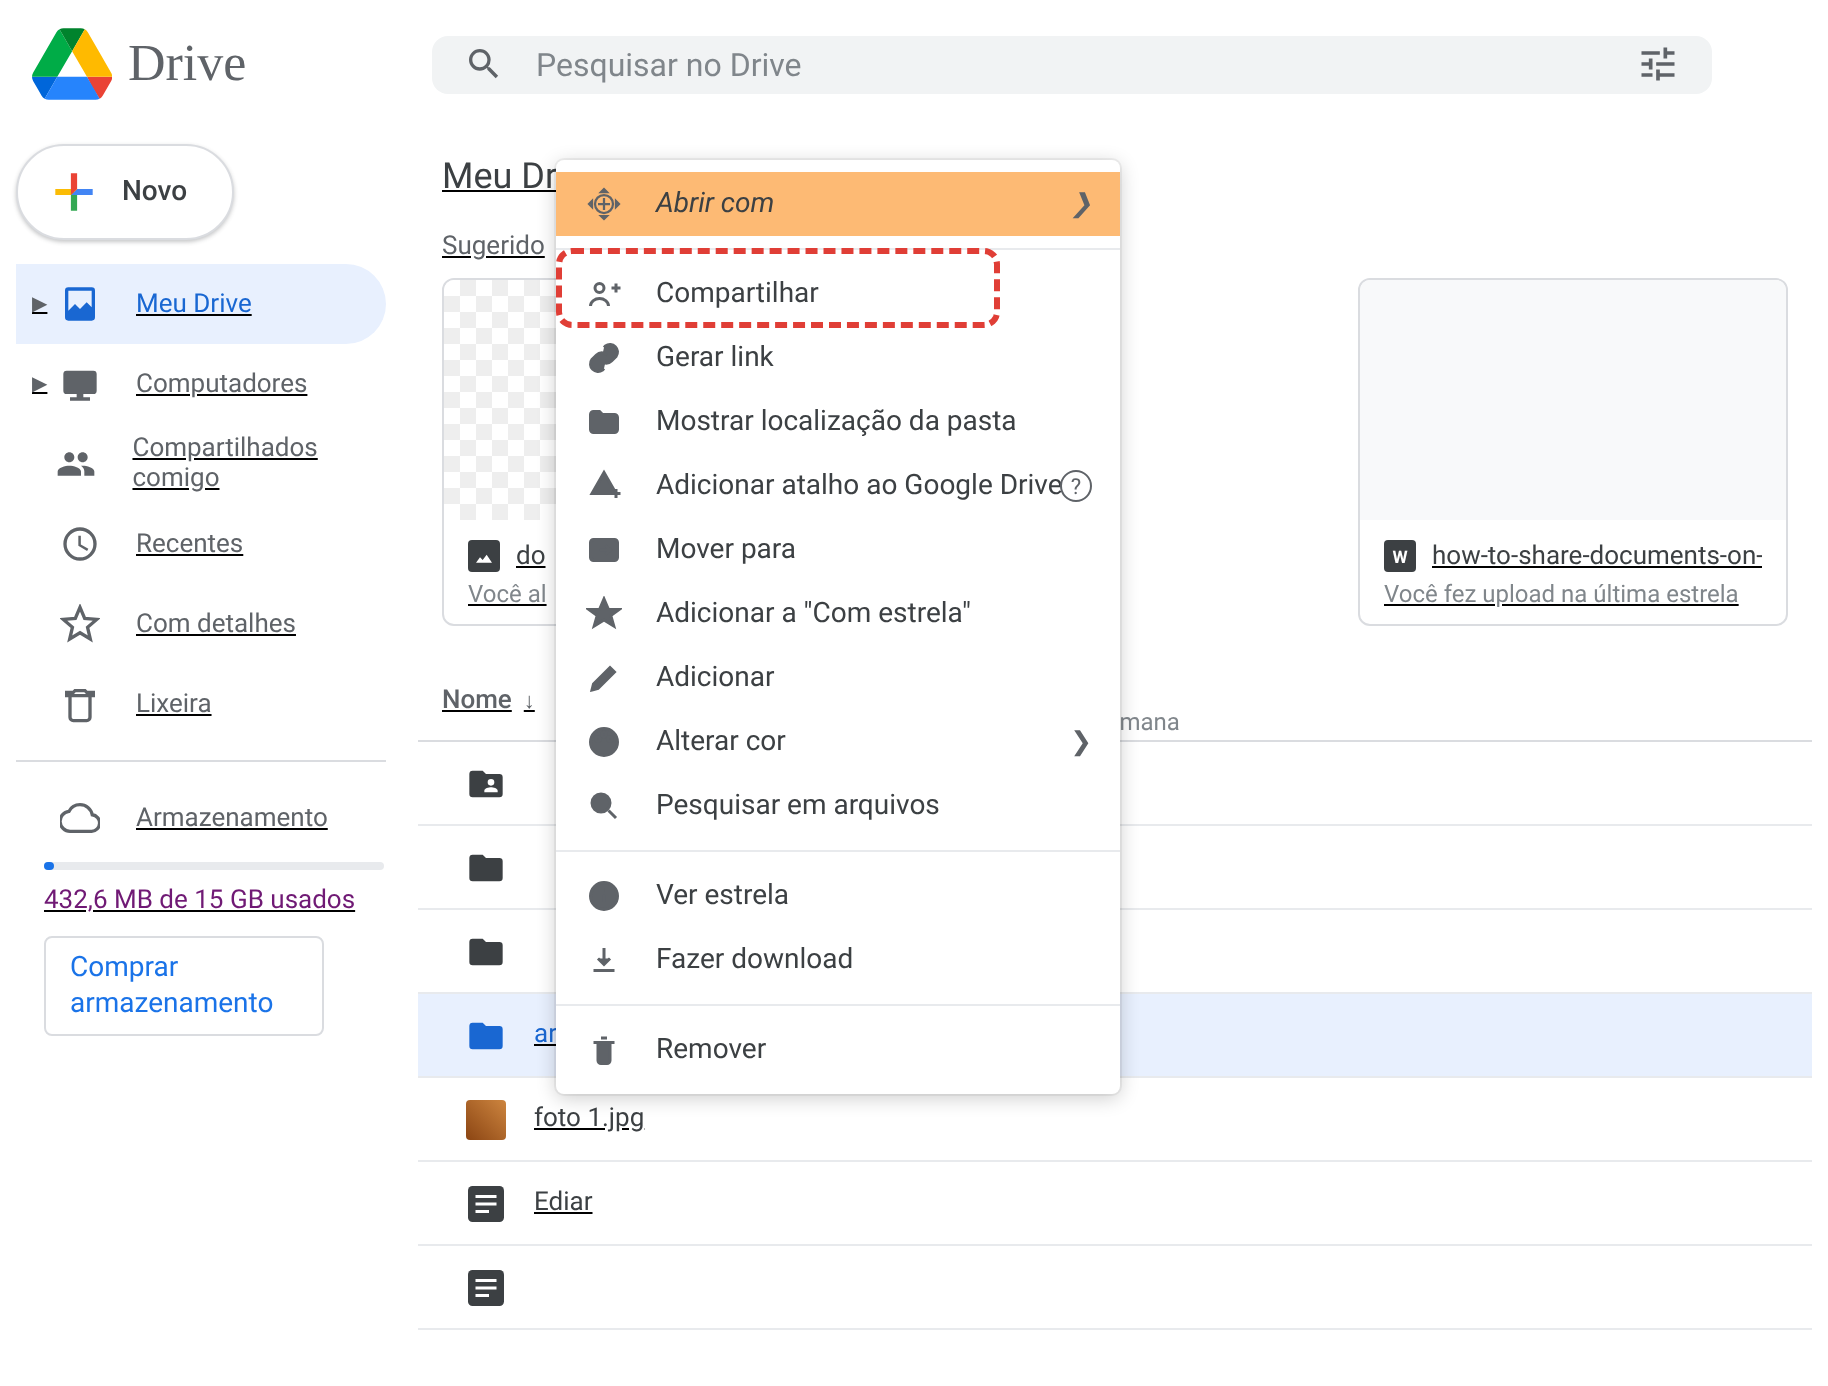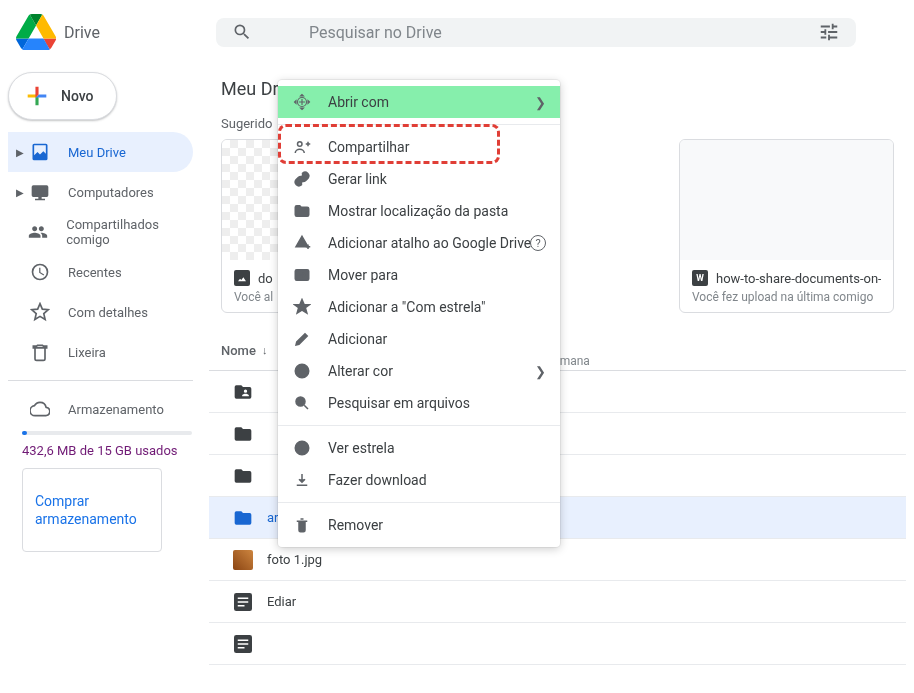--- a/index.html
+++ b/index.html
@@ -2,49 +2,49 @@
 <html><head>
 <meta charset="utf-8">
 <style>
   * { margin: 0; padding: 0; box-sizing: border-box; font-family: Roboto, Arial, sans-serif; }
   body { background: #fff; width: 914px; height: 693px; overflow: hidden; position: relative; }
   
   
   .header { display: flex; align-items: center; height: 64px; padding: 0 16px; }
   .logo-area { display: flex; align-items: center; width: 200px; }
   .drive-logo { width: 40px; height: 40px; margin-right: 8px; }
-  .drive-title { font-size: 16px; color: #5f6368; }
-  .search-bar { flex: 1; background: #f1f3f4; border-radius: 8px; height: 29px; display: flex; align-items: center; padding: 0 16px; max-width: 640px; gap: 41px; }
+  .drive-title { font-size: 26px; color: #5f6368; font-family: Liberation Serif, serif; }
+  .search-bar { flex: 1; background: #f1f3f4; border-radius: 8px; height: 29px; display: flex; align-items: center; padding: 0 16px; max-width: 640px; }
   .search-icon { color: #5f6368; margin-right: 16px; }
   .search-input { flex: 1; border: none; background: transparent; font-size: 16px; color: #5f6368; outline: none; }
   .search-input::placeholder { color: #80868b; }
   .tune-icon { color: #5f6368; margin-left: 12px; }
 
   
-  .main { display: flex; height: calc(100% - 64px); }
+  .main { display: flex; height: calc(100% - 64px); text-decoration: underline; }
   .sidebar { width: 210px; padding: 8px; }
   .content { flex: 1; padding: 0 8px; position: relative; }
 
   
   .new-btn { display: inline-flex; align-items: center; background: #fff; border: 1px solid #dadce0; border-radius: 24px; height: 48px; padding: 0 22px 0 14px; box-shadow: 0 1px 2px rgba(60,64,67,0.3); margin-bottom: 12px; cursor: pointer; }
   .new-btn-icon { width: 28px; height: 28px; margin-right: 10px; }
   .new-btn-text { font-size: 14px; color: #3c4043; font-weight: 500; }
   
   .nav-item { display: flex; align-items: center; height: 40px; padding: 0 12px 0 8px; border-radius: 0 20px 20px 0; cursor: pointer; color: #5f6368; font-size: 13px; }
   .nav-item.active { background: #e8f0fe; color: #1967d2; }
   .nav-item .nav-icon { width: 20px; height: 20px; margin-right: 18px; display: flex; align-items: center; justify-content: center; }
   .nav-item.active .nav-icon svg { fill: #1967d2; }
   .nav-item .chevron { width: 10px; margin-right: 4px; font-size: 10px; color: #5f6368; }
   .nav-item.no-chev .chevron { visibility: hidden; }
   
   .divider { height: 1px; background: #dadce0; margin: 8px 0; }
   .storage-bar { width: 170px; height: 4px; background: #e8eaed; border-radius: 2px; margin: 2px 0 8px 14px; position: relative; }
   .storage-fill { position: absolute; left: 0; top: 0; height: 100%; width: 3%; background: #1a73e8; border-radius: 2px; }
   .storage-text { font-size: 13px; color: #701a75; margin: 0 0 10px 14px; }
-  .buy-storage { display: inline-block; border: 1px solid #dadce0; border-radius: 4px; padding: 23px 12px; font-size: 14px; color: #1a73e8; margin-left: 14px; cursor: pointer; max-width: 140px; line-height: 1.3; }
+  .buy-storage { display: inline-block; border: 1px solid #dadce0; border-radius: 4px; padding: 6px 12px; font-size: 14px; color: #1a73e8; margin-left: 14px; cursor: pointer; max-width: 140px; line-height: 1.3; }
 
   
   .page-title-row { display: flex; align-items: center; height: 48px; padding-left: 12px; }
   .page-title { font-size: 18px; color: #3c4043; }
   .title-drop { margin-left: 6px; color: #5f6368; font-size: 11px; }
   .section-label { font-size: 13px; color: #5f6368; padding: 4px 12px 8px; }
 
   .suggest-row { display: flex; gap: 14px; padding: 0 12px 18px; }
   .suggest-card { width: 215px; border: 1px solid #dadce0; border-radius: 6px; overflow: hidden; background: #fff; }
   .card-preview { height: 120px; background: repeating-conic-gradient(#eee 0 25%, #fff 0 50%) 0 0/16px 16px; }
@@ -57,21 +57,21 @@
   .list-header { display: flex; align-items: center; height: 40px; border-bottom: 1px solid #dadce0; padding: 0 12px; font-size: 13px; color: #5f6368; font-weight: 500; }
   .list-header .sort-arrow { margin-left: 6px; font-size: 11px; }
 
   .file-row { display: flex; align-items: center; height: 42px; border-bottom: 1px solid #e8eaed; padding: 0 12px; font-size: 13px; color: #3c4043; cursor: pointer; }
   .file-row.selected { background: #e8f0fe; color: #1967d2; }
   .file-icon { width: 20px; height: 20px; margin: 0 14px 0 12px; display: flex; align-items: center; justify-content: center; }
 
   
   .context-menu { position: absolute; left: 278px; top: 80px; width: 282px; background: #fff; border-radius: 4px; box-shadow: 0 2px 10px rgba(0,0,0,0.2), 0 0 0 1px rgba(0,0,0,0.05); padding: 6px 0; z-index: 100; }
   .menu-item { display: flex; align-items: center; height: 32px; padding: 0 14px; font-size: 14px; color: #3c4043; cursor: pointer; position: relative; }
-  .menu-item:hover, .menu-item.hovered { background: #86efac; }
+  .menu-item:hover, .menu-item.hovered { background: #fdba74; font-style: italic; }
   .menu-icon { width: 20px; height: 20px; margin-right: 16px; color: #5f6368; display: flex; align-items: center; justify-content: center; }
   .menu-item .sub-arrow { position: absolute; right: 14px; color: #5f6368; font-size: 13px; }
   .menu-item .help-circle { position: absolute; right: 14px; border: 1.5px solid #5f6368; border-radius: 50%; width: 16px; height: 16px; font-size: 11px; display: flex; align-items: center; justify-content: center; color: #5f6368; }
   .menu-div { height: 1px; background: #e8eaed; margin: 6px 0; }
   
   .highlight-box { position: absolute; left: 278px; top: 124px; width: 222px; height: 40px; border: 3px dashed #e03e36; border-radius: 8px; z-index: 101; pointer-events: none; }
 
   svg { fill: currentColor; }
 </style>
 </head>
@@ -212,21 +212,21 @@
       <div class="suggest-card">
         <div class="card-preview plain"></div>
         <div class="card-info">
           <div class="card-filename">
             <svg class="card-tag" viewBox="0 0 24 24" fill="#2b7cd3">
                 <rect width="24" height="24" rx="3"></rect>
                 <text x="12" y="17" font-size="13" fill="#fff" text-anchor="middle" font-weight="bold">W</text>
               </svg>
             <span>how-to-share-documents-on-...</span>
           </div>
-          <div class="card-sub">Você fez upload na última comigo</div>
+          <div class="card-sub">Você fez upload na última estrela</div>
         </div>
       </div>
     </div>
 
     <div style="position:absolute; left:330px; top:290px; font-size:12px; color:#80868b;">na semana</div>
 
     <div class="list-header">
       <span>Nome</span>
       <span class="sort-arrow">↓</span>
     </div>

